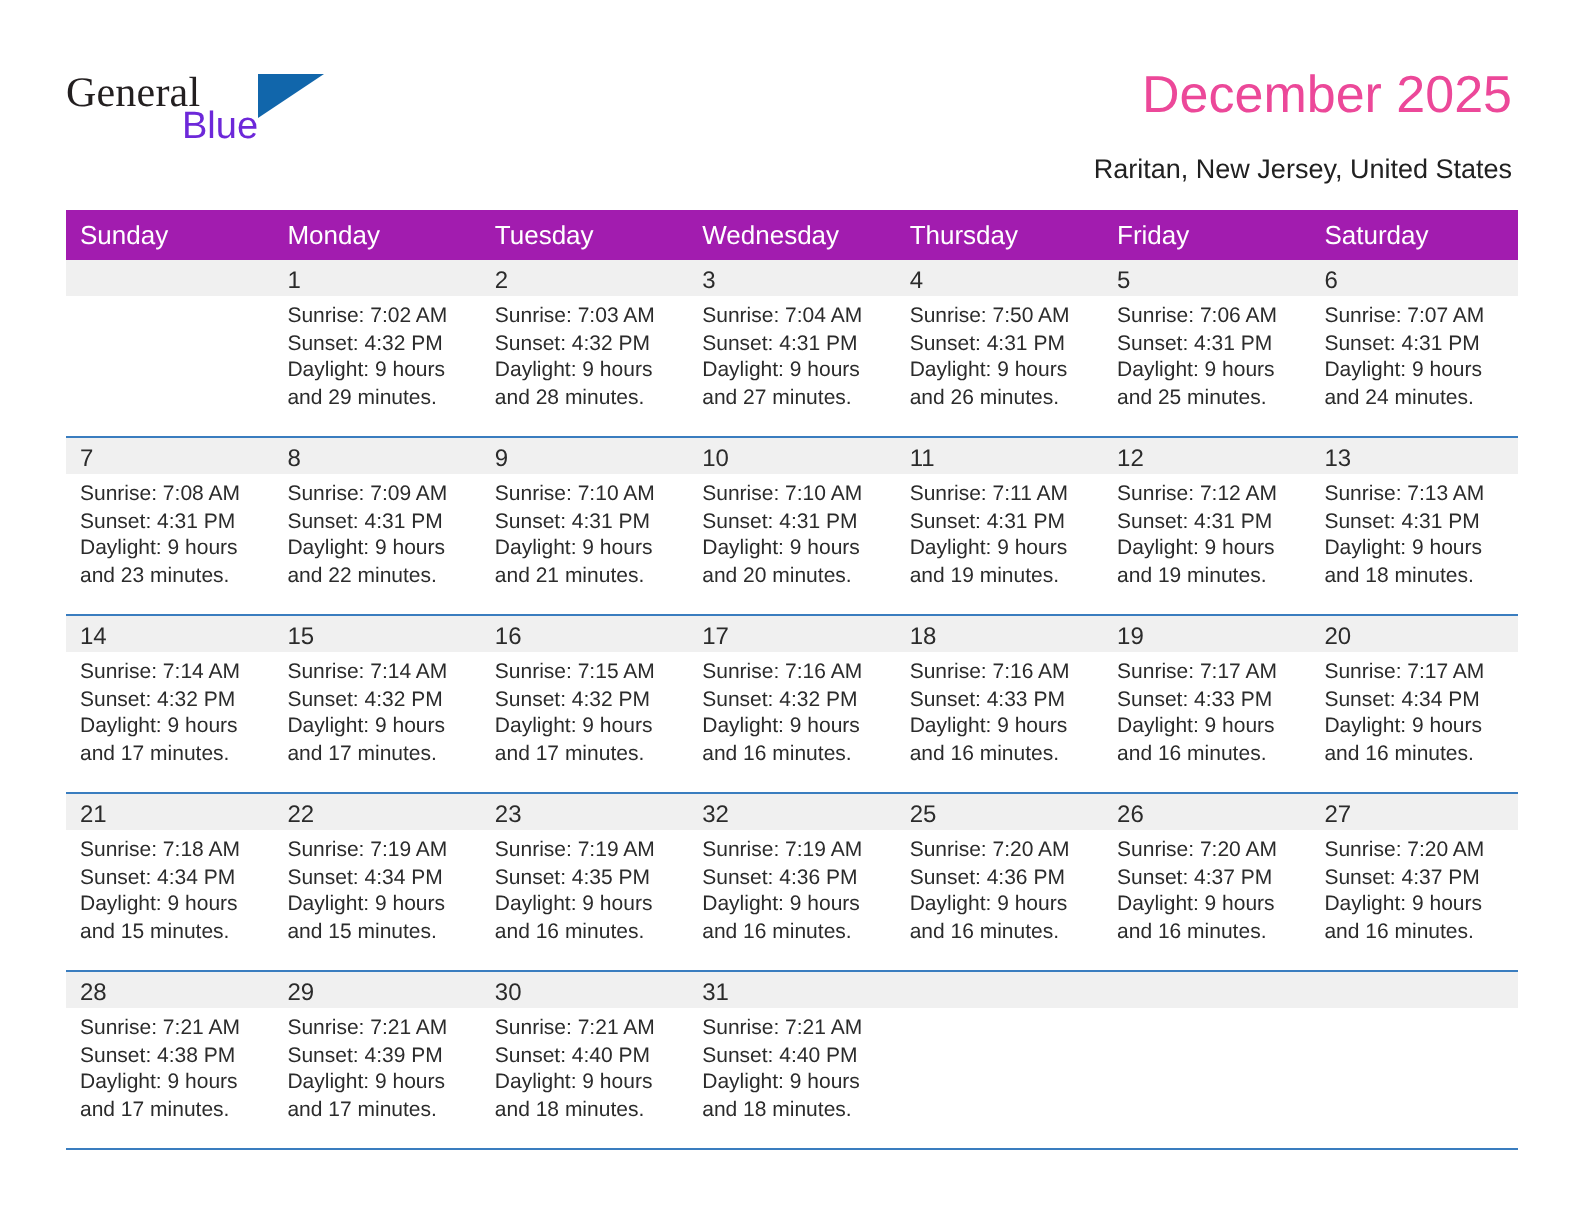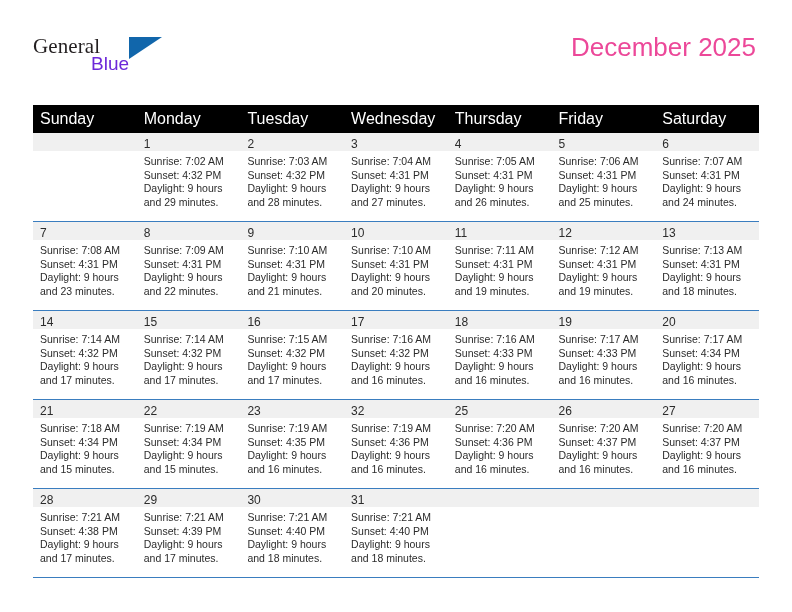--- a/index.html
+++ b/index.html
@@ -92,23 +92,23 @@
     width: 726px;
   }
   table.cal {
     border-collapse: collapse;
     table-layout: fixed;
     width: 726px;
   }
   table.cal col { width: 103.71px; }
 
   thead th {
-    background: #000000;
+    background: #a21caf;
     color: #ffffff;
-    font-size: 16px;
+    font-size: 13px;
     font-weight: normal;
     text-align: left;
     padding: 5px 0 5px 7px;
     height: 11px;
     font-family: "Liberation Sans", sans-serif;
   }
 
   tbody td {
     vertical-align: top;
     padding: 0;
@@ -156,20 +156,21 @@
 
   <div class="top">
 
     <div class="brand">
       <span class="brand-general">General</span>
       <span class="brand-triangle"></span>
       <span class="brand-blue">Blue</span>
     </div>
 
     <div class="title">December 2025</div>
+    <div class="subtitle">Raritan, New Jersey, United States</div>
   </div>
 
   <div class="calendar">
     <table class="cal">
       <colgroup>
         <col>
           <col>
           <col>
           <col>
           <col>
@@ -224,21 +225,21 @@
                   <div>Sunset: 4:31 PM</div>
                   <div>Daylight: 9 hours</div>
                   <div>and 27 minutes.</div>
                 </div>
               </div>
             </td>
             <td>
               <div class="cell">
                 <div class="daynum-band"><span class="daynum">4</span></div>
                 <div class="info">
-                  <div>Sunrise: 7:05 AM</div>
+                  <div>Sunrise: 7:50 AM</div>
                   <div>Sunset: 4:31 PM</div>
                   <div>Daylight: 9 hours</div>
                   <div>and 26 minutes.</div>
                 </div>
               </div>
             </td>
             <td>
               <div class="cell">
                 <div class="daynum-band"><span class="daynum">5</span></div>
                 <div class="info">

